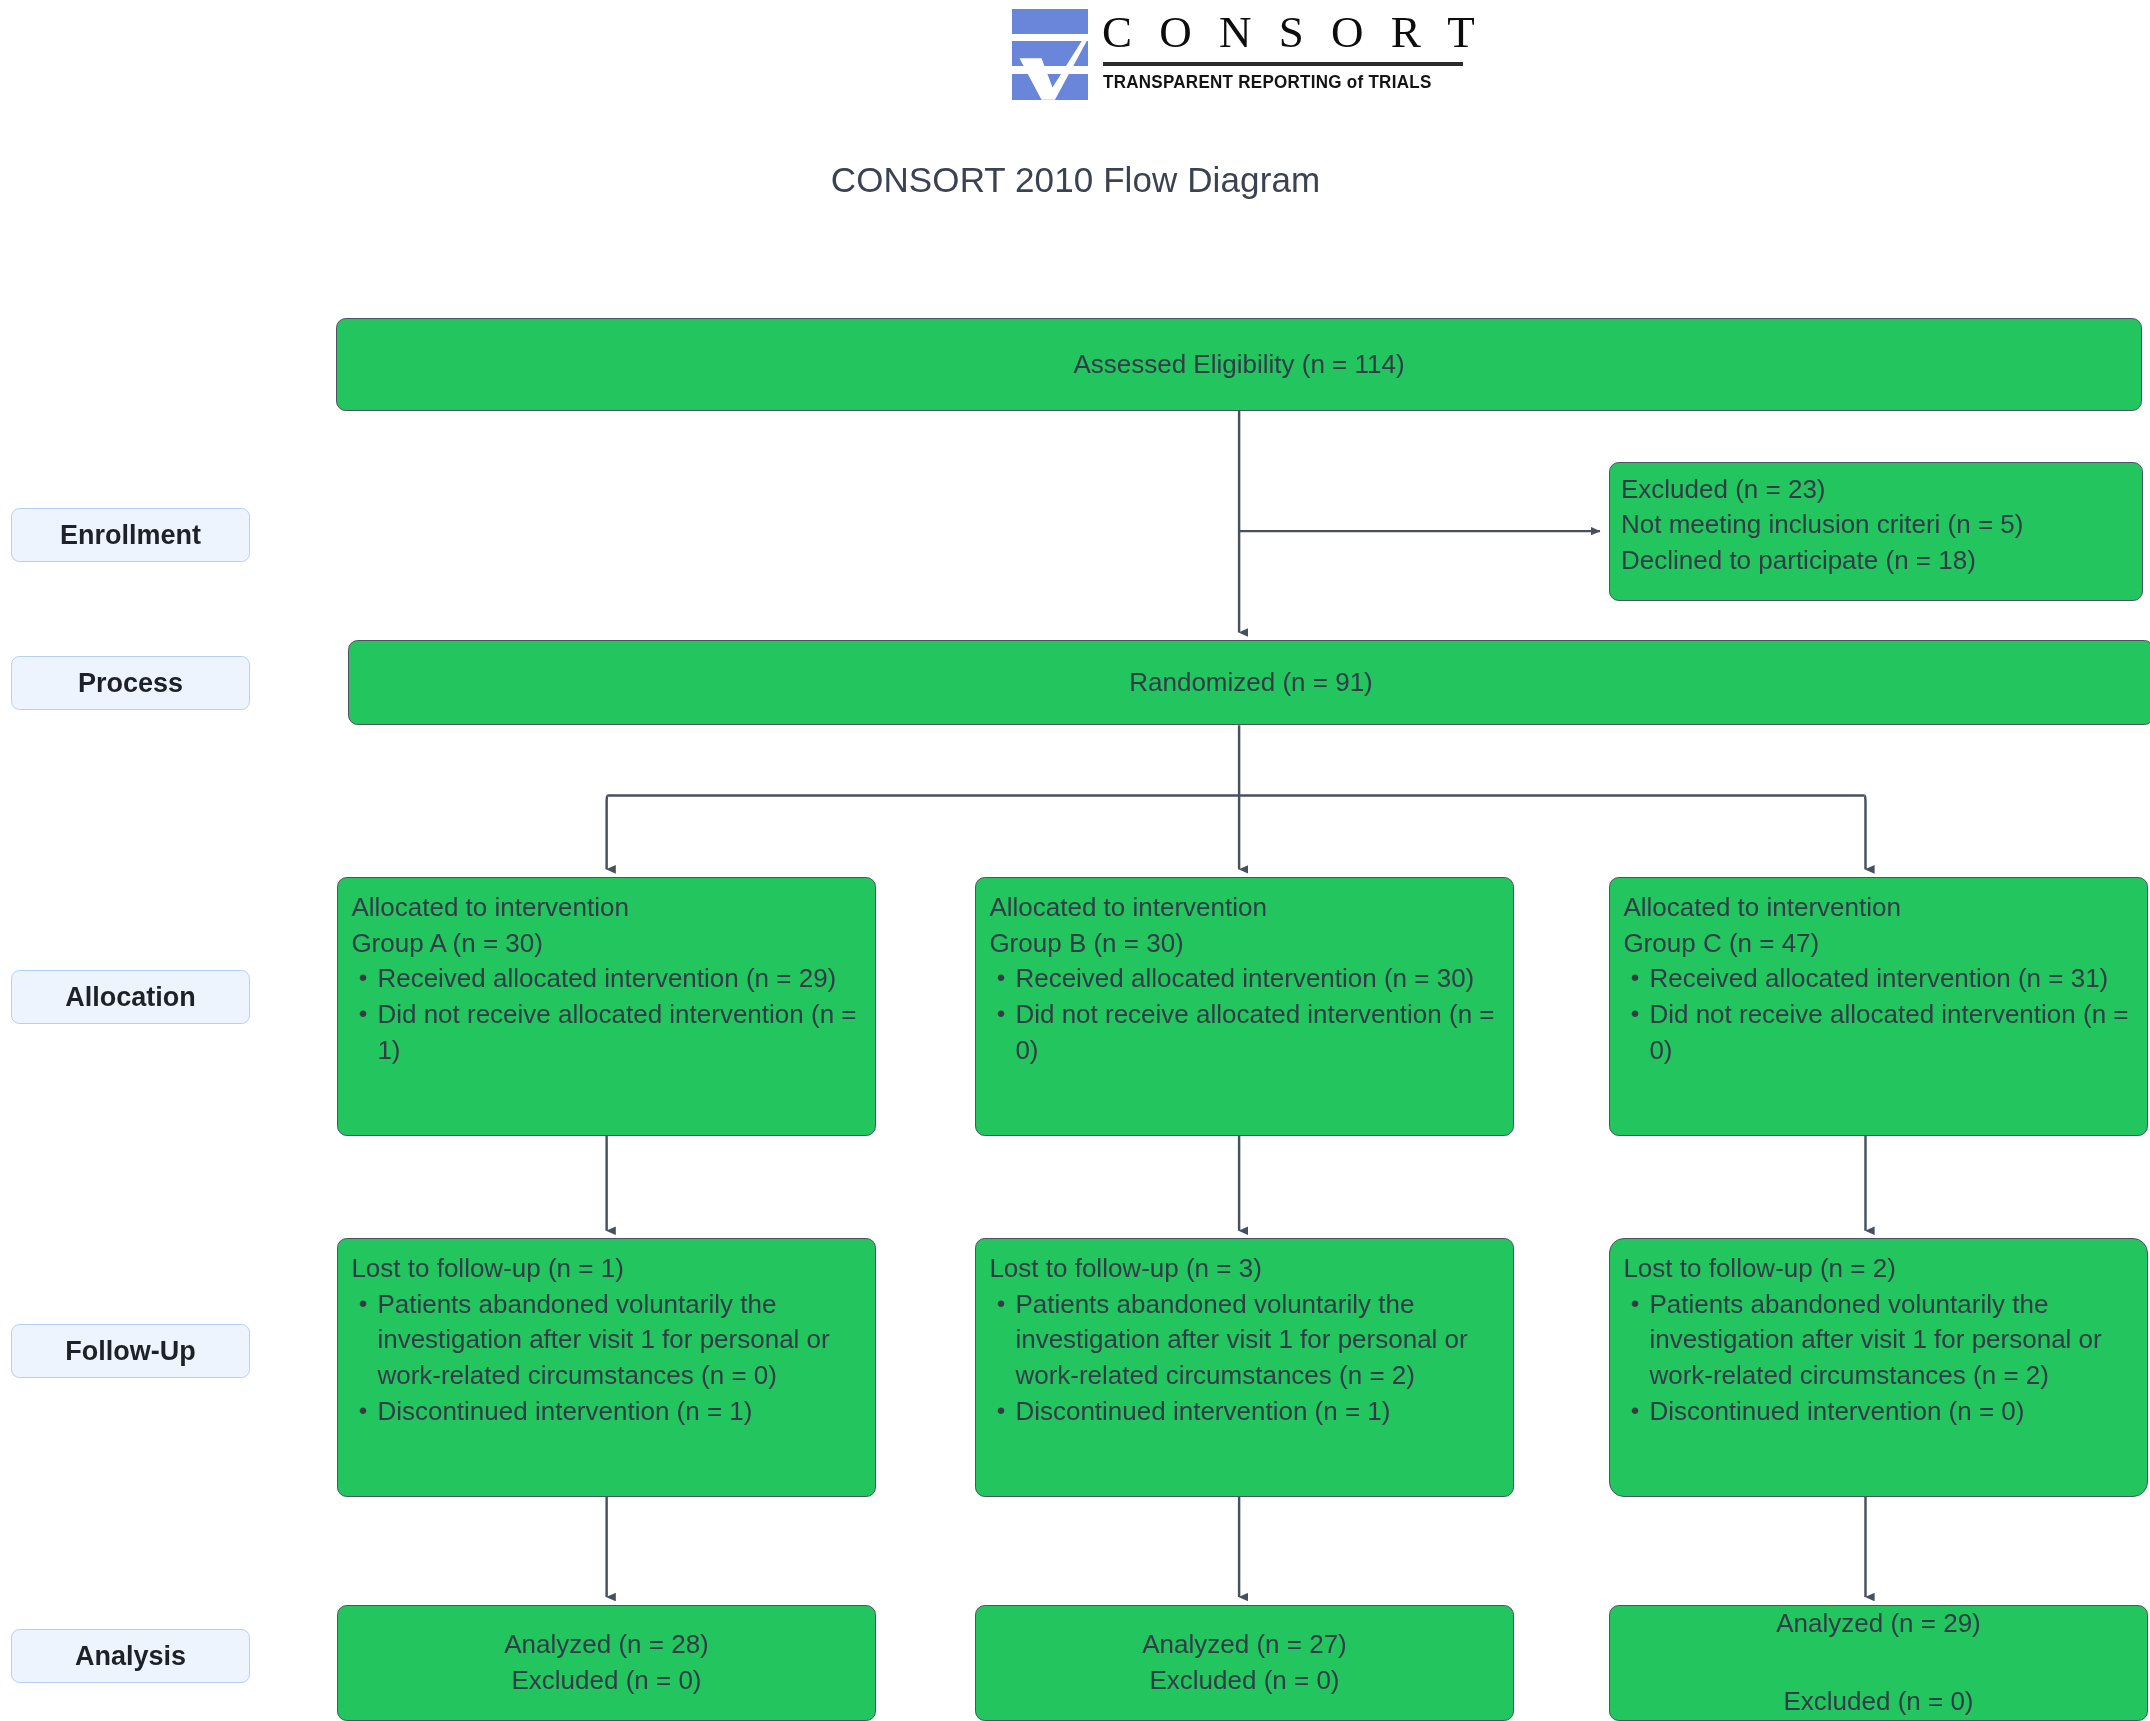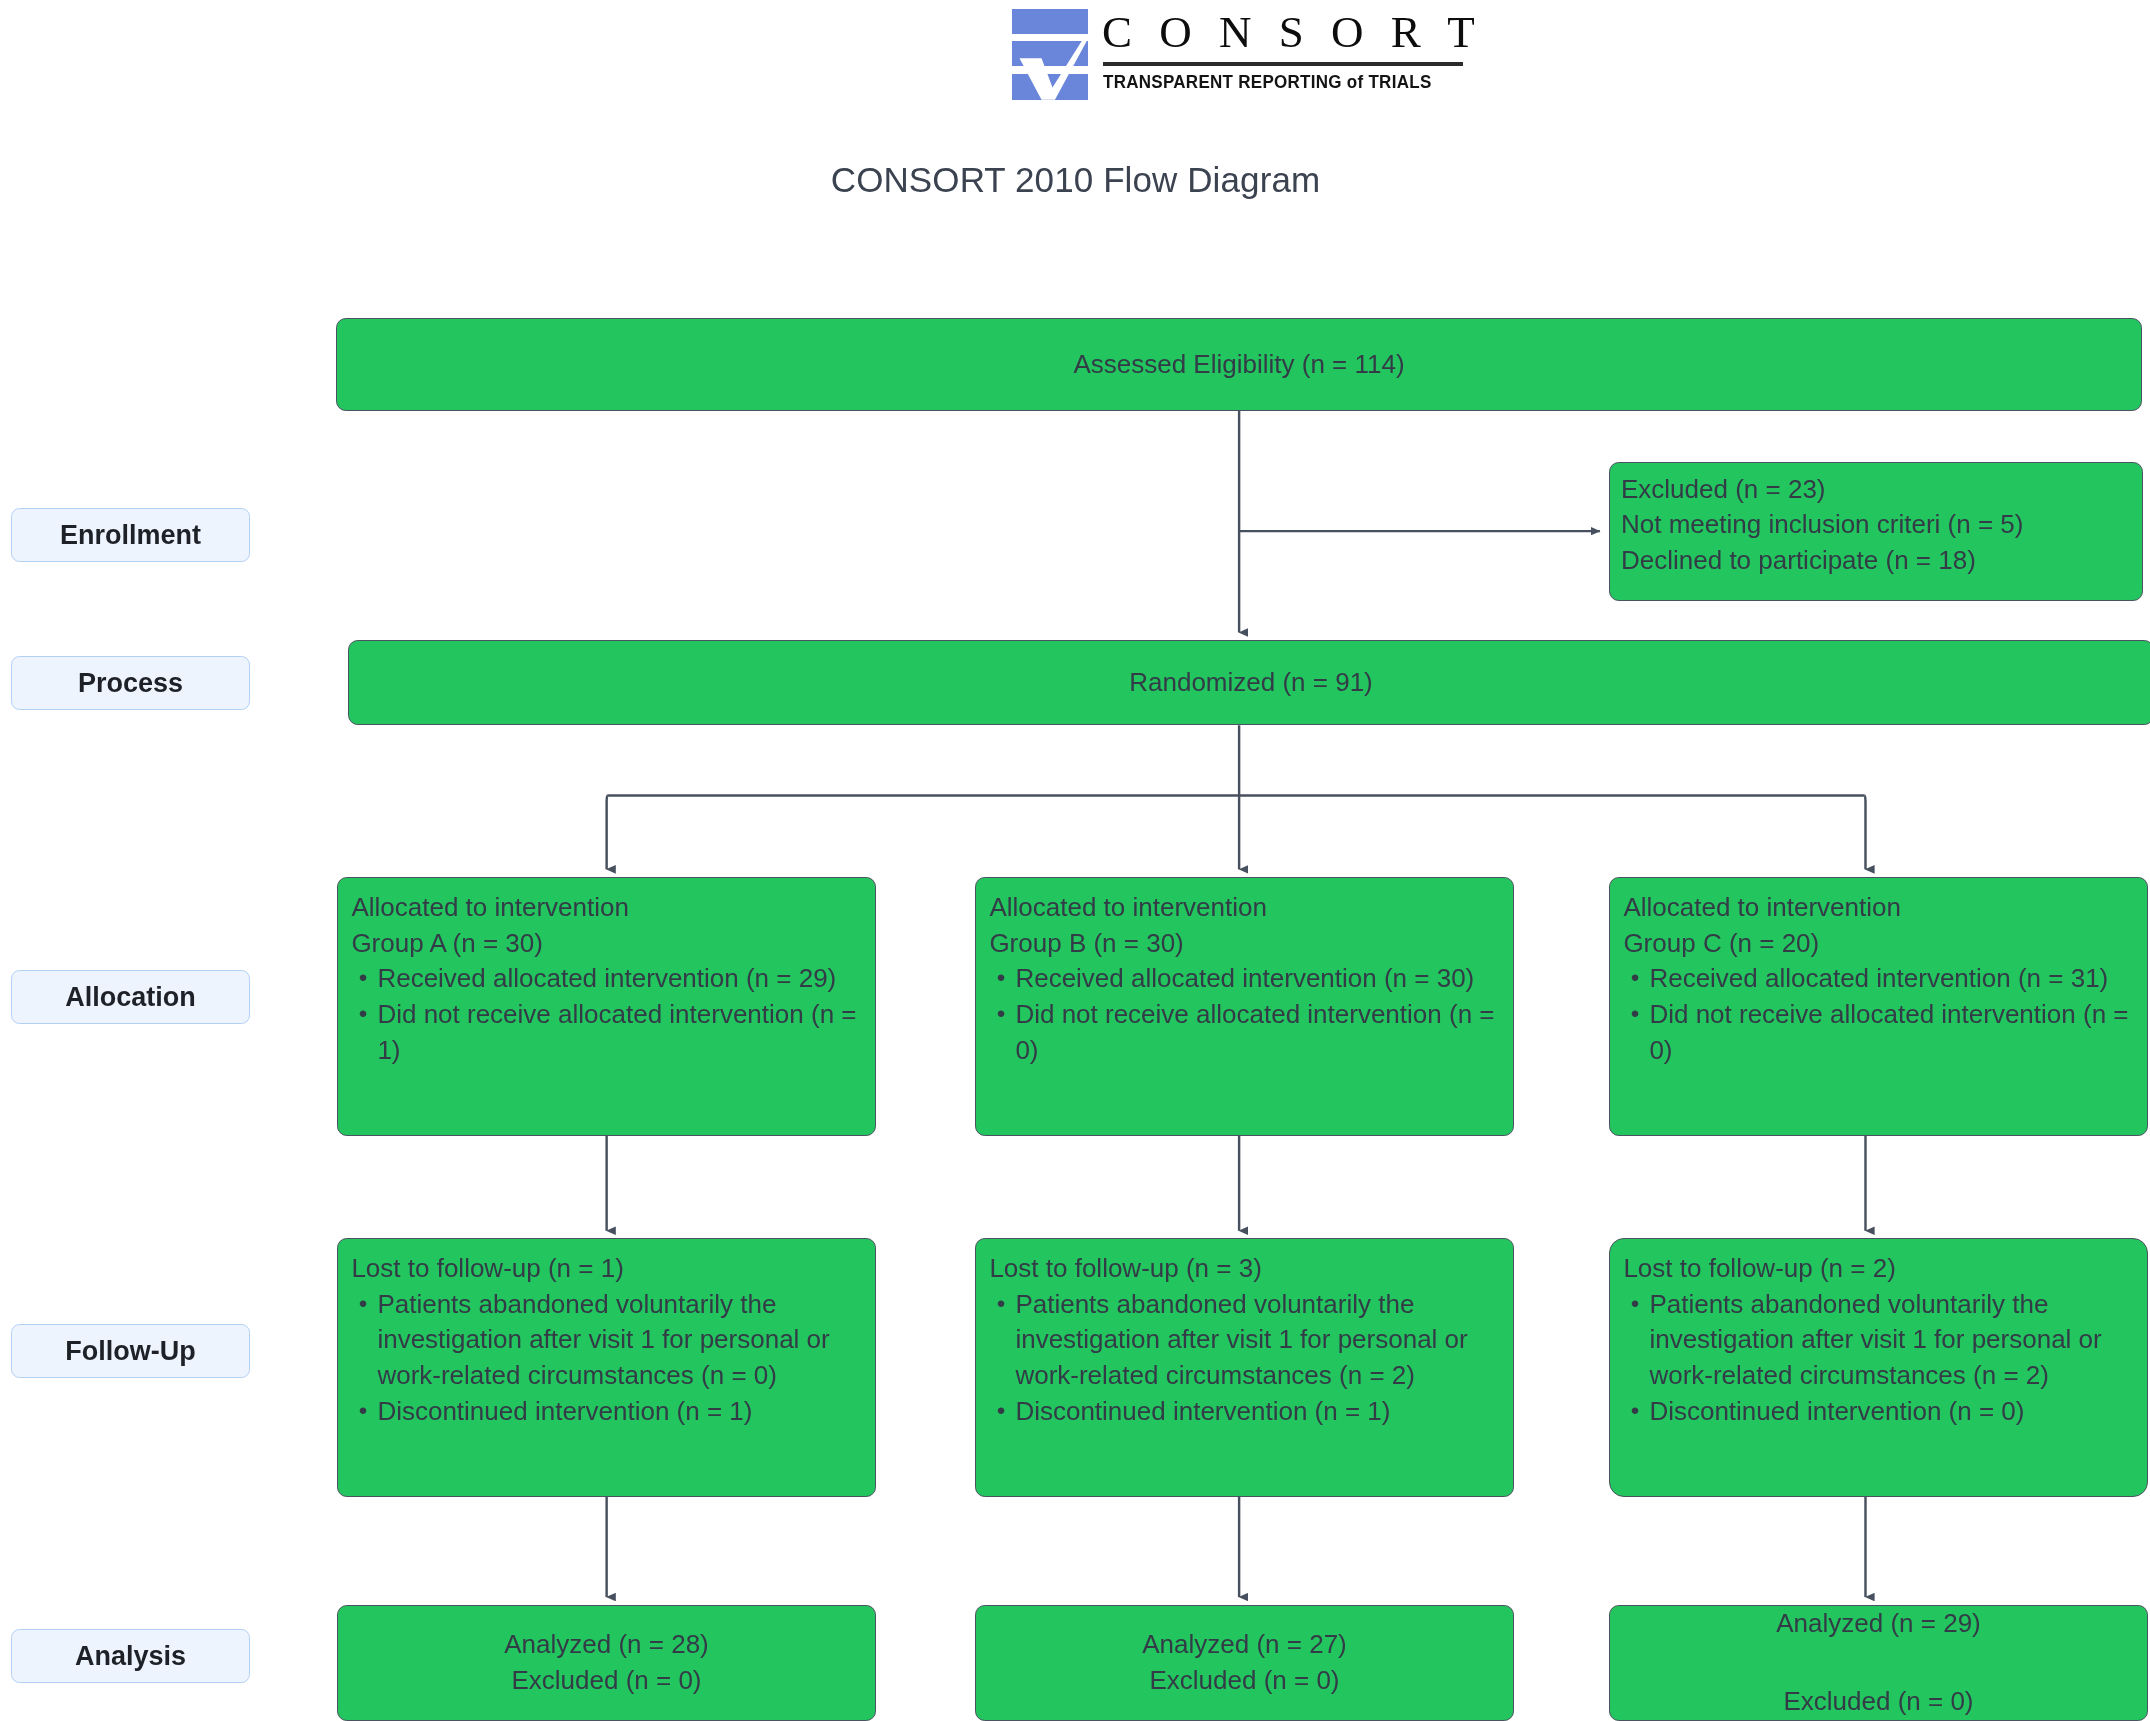--- a/index.html
+++ b/index.html
@@ -286,21 +286,21 @@
 <div class="flow-box left box-alloc" id="box-alloc-b">
   <span class="box-line">Allocated to intervention</span>
   <span class="box-line">Group B (n = 30)</span>
   <ul class="box-list">
     <li>Received allocated intervention (n = 30)</li>
     <li>Did not receive allocated intervention (n = 0)</li>
   </ul>
 </div>
 <div class="flow-box left box-alloc" id="box-alloc-c">
   <span class="box-line">Allocated to intervention</span>
-  <span class="box-line">Group C (n = 20)</span>
+  <span class="box-line">Group C (n = 47)</span>
   <ul class="box-list">
     <li>Received allocated intervention (n = 31)</li>
     <li>Did not receive allocated intervention (n = 0)</li>
   </ul>
 </div>
 
 <div class="flow-box left box-follow" id="box-follow-a">
   <span class="box-line">Lost to follow-up (n = 1)</span>
   <ul class="box-list">
     <li>Patients abandoned voluntarily the investigation after visit 1 for personal or work-related circumstances (n = 0)</li>

